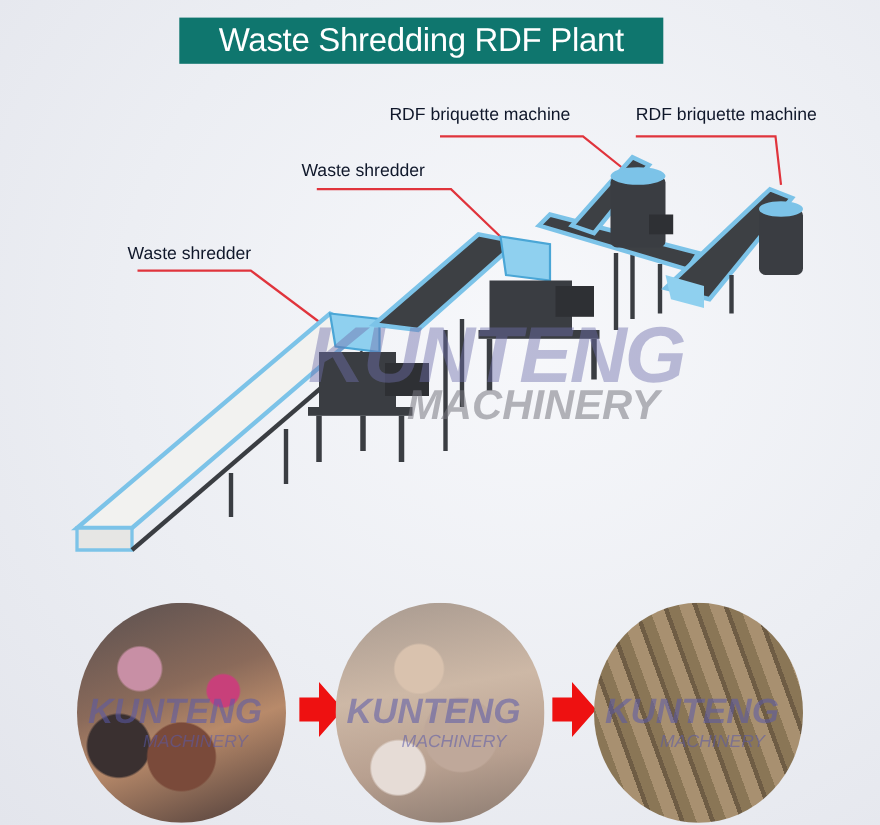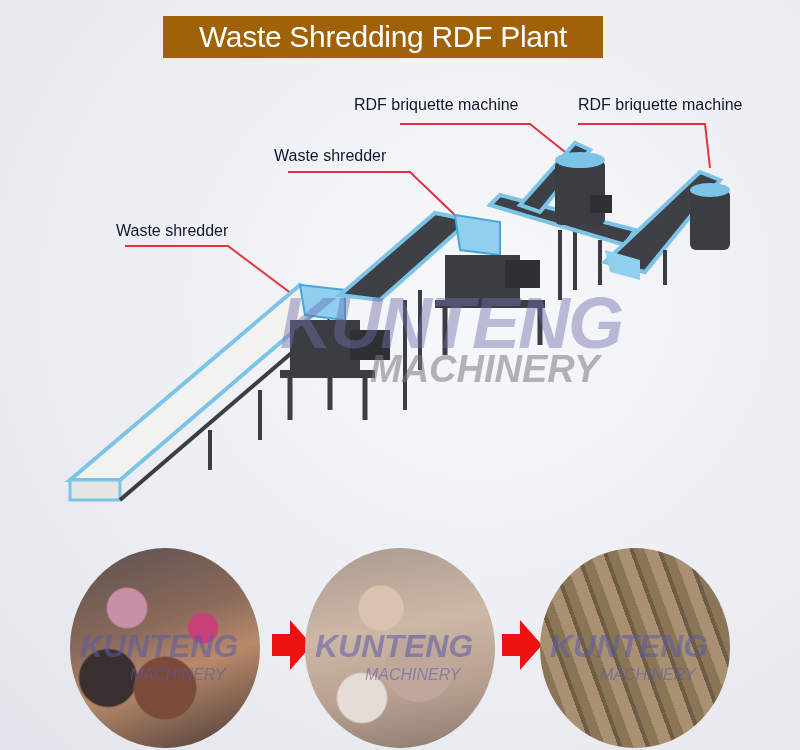--- a/index.html
+++ b/index.html
@@ -3,21 +3,21 @@
 <meta charset="utf-8">
 <style>
   html, body { margin: 0; padding: 0; }
   body {
     width: 800px; height: 750px; position: relative; overflow: hidden;
     background: radial-gradient(ellipse at 60% 40%, #f7f8fb 0%, #eceef3 55%, #e3e5ec 100%);
     font-family: "Liberation Sans", sans-serif;
   }
   .title-bar {
     position: absolute; left: 163px; top: 16px; width: 440px; height: 42px;
-    background: #a16207; color: #fff; font-size: 30px; line-height: 42px;
+    background: #0f766e; color: #fff; font-size: 30px; line-height: 42px;
     text-align: center; letter-spacing: -0.3px;
   }
   .label {
     position: absolute; font-size: 16px; color: #0f172a; white-space: nowrap;
   }
   svg.scene { position: absolute; left: 0; top: 0; }
   .watermark {
     position: absolute; font-weight: bold; font-style: italic;
     color: rgba(110,110,170,0.45); white-space: nowrap;
   }

